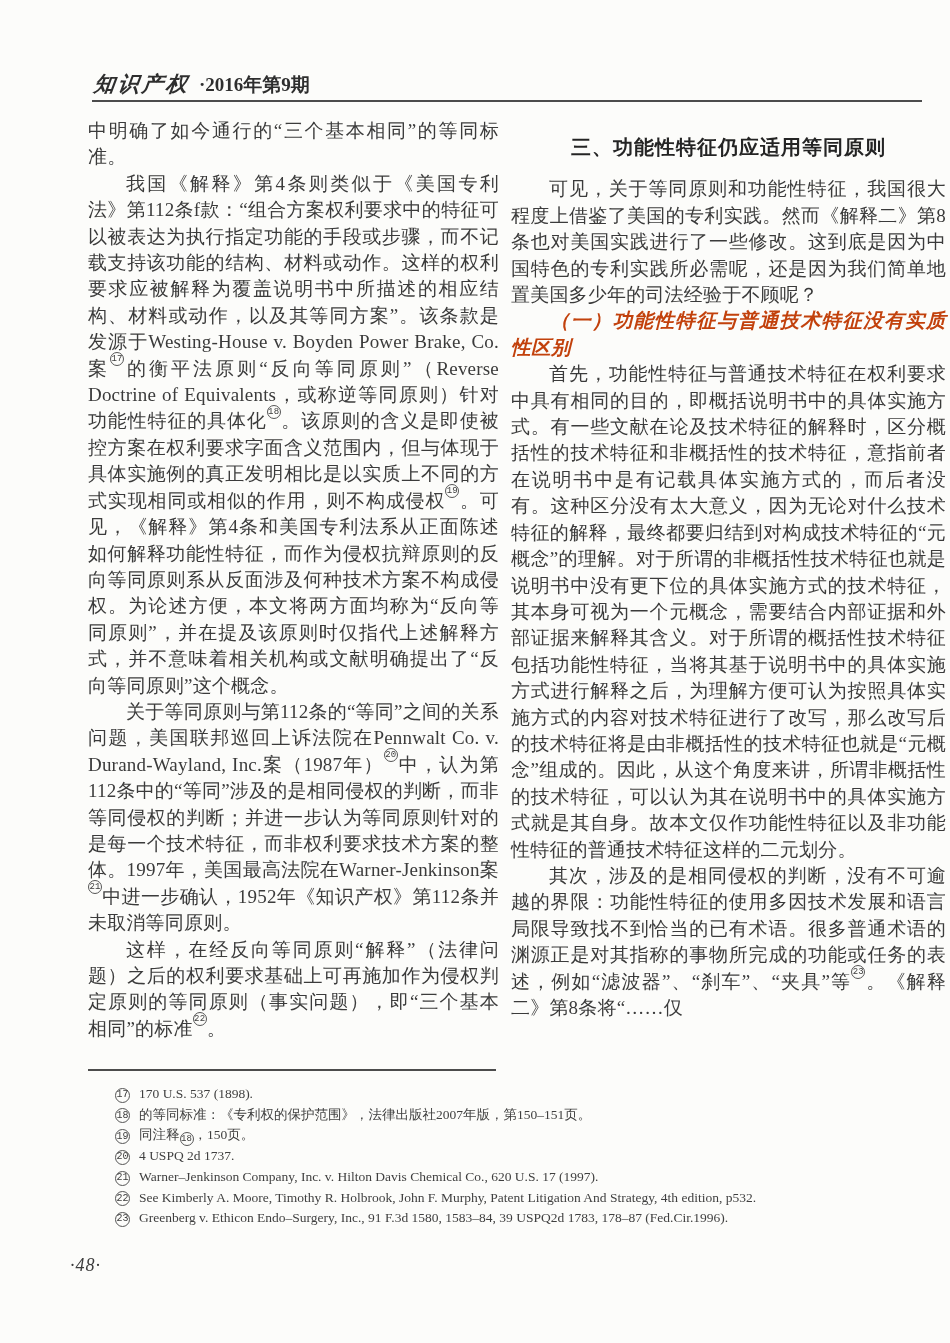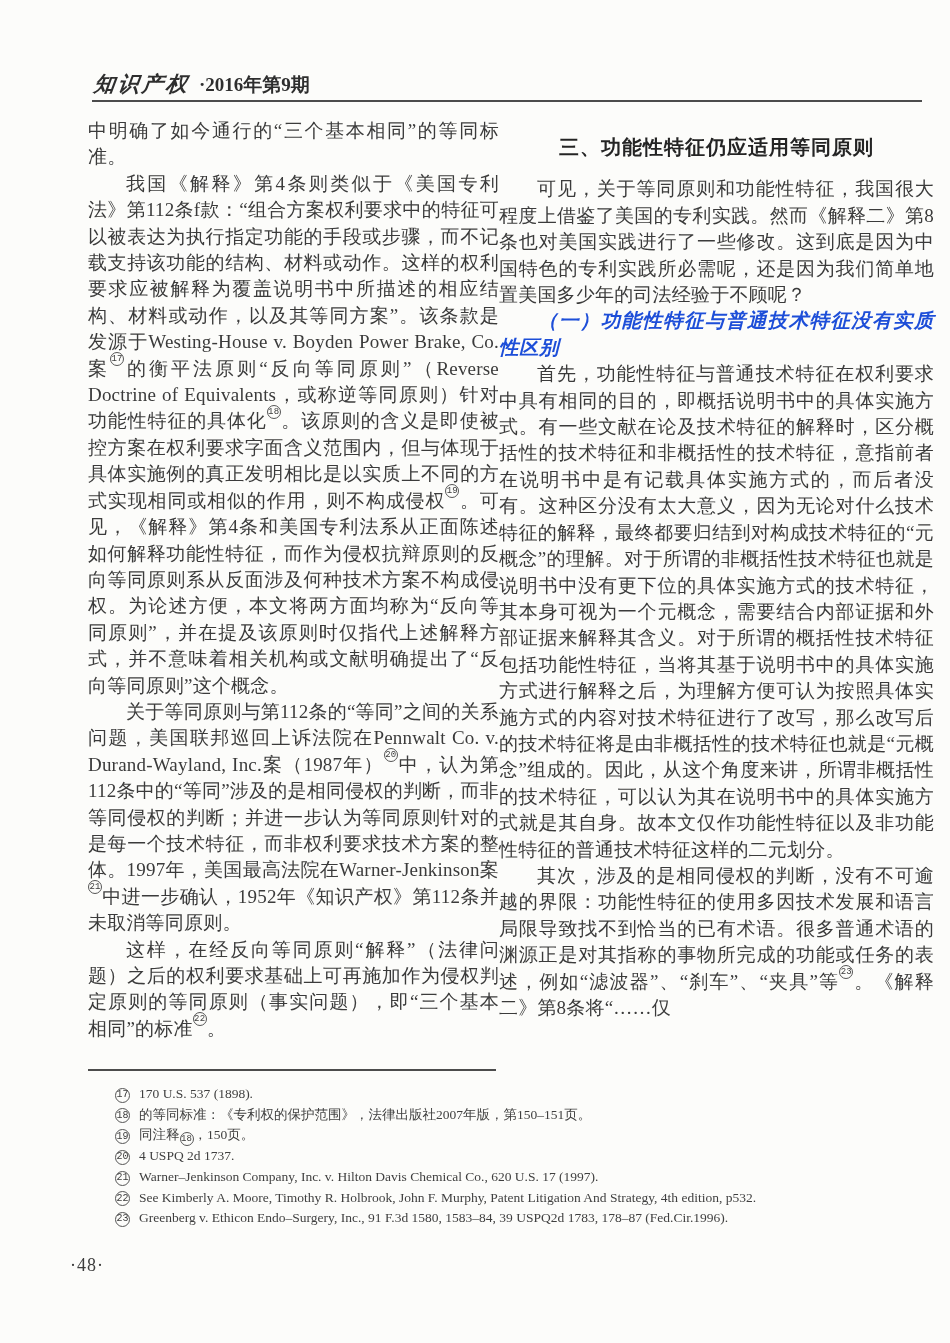--- a/index.html
+++ b/index.html
@@ -13,35 +13,35 @@
   
   .masthead { position:absolute; left:94px; top:70px; white-space:nowrap; }
   .brand {
     display:inline-block; font-weight:bold; font-style:italic;
     font-size:21px; letter-spacing:3px; color:#2e2e2e; transform:skewX(-7deg);
   }
   .issue { font-weight:bold; font-size:19px; color:#2e2e2e; margin-left:9px; }
   .header-rule { position:absolute; left:92px; top:100px; width:830px; height:2px; background:#4c4c4c; }
 
   
-  .columns { position:absolute; left:88px; top:118px; width:858px; display:flex; align-items:flex-start; }
+  .columns { position:absolute; left:88px; top:118px; width:858px; display:flex; gap:12px; align-items:flex-start; }
   .col { font-size:19px; line-height:26.4px; text-align:justify; text-justify:inter-ideograph; letter-spacing:0.2px; }
   .col-left  { width:411px; }
   .col-right { width:435px; }
 
   p.body { margin:0; }
   p.body.indent { text-indent:2em; }
 
   h2.h2 {
     font-family:"Liberation Sans","DejaVu Sans",sans-serif;
     font-size:20px; font-weight:bold; color:#242424;
     text-align:center; line-height:26.4px; letter-spacing:1px; margin:16px;
   }
   h3.h3 {
-    font-size:19.5px; font-weight:bold; font-style:italic; color:#1d4ed8;
+    font-size:19.5px; font-weight:bold; font-style:italic; color:#c2410c;
     line-height:26.4px; margin:0; text-indent:2em; text-align:justify; letter-spacing:0.5px;
   }
 
   
   sup.ref { line-height:0; }
   .circ {
     display:inline-flex; align-items:center; justify-content:center;
     border:1px solid #555; border-radius:50%; color:#3b3b3b;
     font-style:normal; font-weight:normal;
     font-family:Liberation Mono, monospace;
@@ -52,21 +52,21 @@
 
   
   .footnote-block { position:absolute; left:88px; top:1069px; width:822px; }
   .fn-rule { width:408px; height:2px; background:#4c4c4c; margin-bottom:13px; }
   .fn { display:flex; align-items:baseline; gap:9px; padding-left:27px;
         font-size:13.5px; line-height:20.6px; color:#3f3f3f; }
   .fn .fn-marker { width:15px; height:15px; font-size:10px; flex:0 0 auto; align-self:center; transform:translateY(1px); }
   .fn .fn-text { white-space:nowrap; }
 
   
-  .pageno { position:absolute; left:70px; top:1255px; font-size:18px; color:#3d3d3d; letter-spacing:1px; }
+  .pageno { position:absolute; left:70px; top:1255px; font-size:18px; font-style:italic; color:#3d3d3d; letter-spacing:1px; }
 </style>
 </head>
 <body>
 
 <div class="page">
 
   <div class="masthead">
     <span class="brand">知识产权</span><span class="issue">·2016年第9期</span>
   </div>
   <div class="header-rule"></div>

